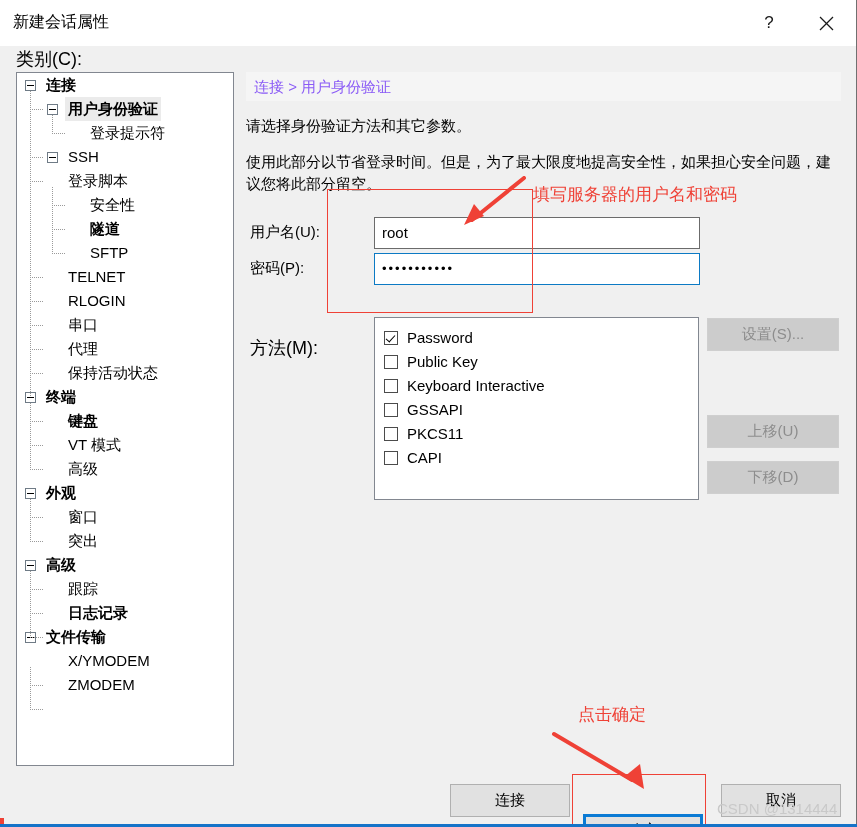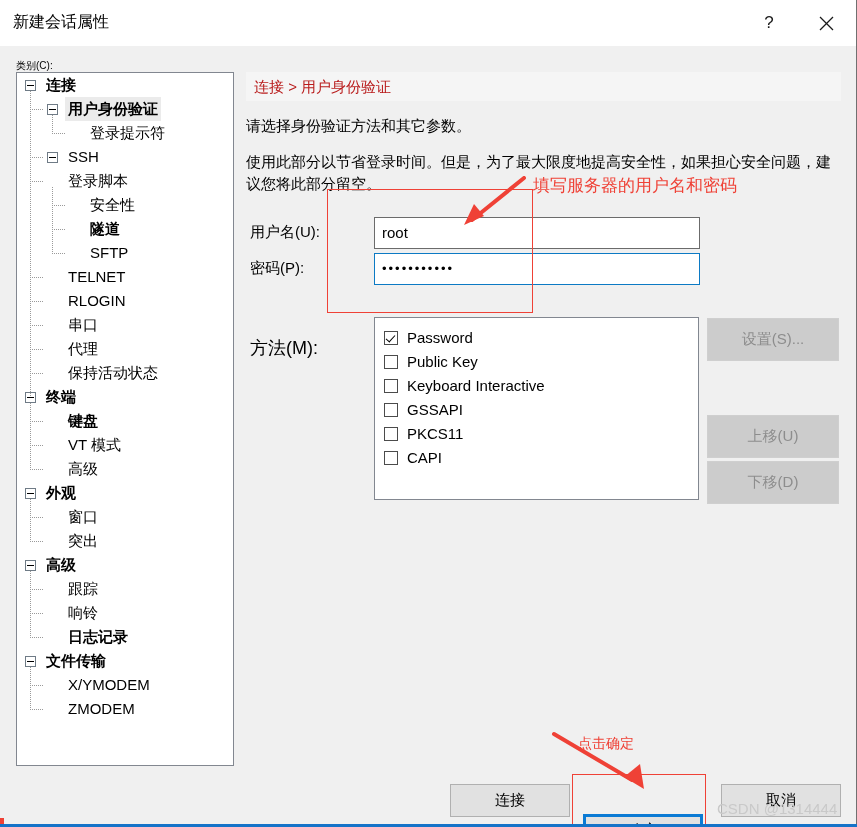--- a/index.html
+++ b/index.html
@@ -56,24 +56,23 @@
     background: transparent;
   }
   #btn-help { left: 746px; font-size: 17px; }
   #btn-close { left: 803px; }
 
   
   #category-label {
     position: absolute;
     left: 16px;
     top: 47px;
-    font-size: 10px;
-    color: #000;
-    white-space: nowrap;
-    margin-top: 12px;
+    font-size: 18px;
+    color: #000;
+    white-space: nowrap;
   }
 
   
   #tree-panel {
     position: absolute;
     left: 16px;
     top: 72px;
     width: 218px;
     height: 694px;
     background: #ffffff;
@@ -144,21 +143,21 @@
     position: absolute;
     left: 246px;
     top: 72px;
     width: 595px;
   }
   #breadcrumb {
     width: 595px;
     height: 29px;
     line-height: 29px;
     background: #f5f5f5;
-    color: #b91c1c;
+    color: #8b5cf6;
     font-size: 15px;
     padding-left: 8px;
     box-sizing: border-box;
     white-space: nowrap;
   }
   .desc {
     font-size: 15px;
     color: #000;
     margin-top: 14px;
     line-height: 22px;
@@ -216,21 +215,21 @@
     height: 124px;
     border: 1.5px solid #ef4136;
     box-sizing: border-box;
     pointer-events: none;
   }
 
   
   #annot-cred {
     position: absolute;
     left: 533px;
-    top: 174px;
+    top: 183px;
     font-size: 17px;
     color: #ef4136;
     white-space: nowrap;
   }
   #arrow-cred {
     position: absolute;
     left: 458px;
     top: 176px;
     width: 70px;
     height: 50px;
@@ -284,41 +283,41 @@
     border: solid #000;
     border-width: 0 1.6px 1.6px 0;
     transform: rotate(42deg);
   }
 
   
   .side-btn {
     position: absolute;
     left: 461px;
     width: 132px;
-    height: 43px;
+    height: 33px;
     background: #cccccc;
     border: 1px solid #cfcfcf;
     color: #8d8d8d;
     font-size: 15px;
     display: flex;
     align-items: center;
     justify-content: center;
     box-sizing: border-box;
     white-space: nowrap;
   }
   #btn-setup { top: 246px; }
   #btn-moveup { top: 343px; }
   #btn-movedown { top: 389px; }
 
   
   #annot-ok {
     position: absolute;
     left: 578px;
-    top: 735px;
-    font-size: 14px;
+    top: 703px;
+    font-size: 17px;
     color: #ef4136;
     white-space: nowrap;
   }
   #arrow-ok {
     position: absolute;
     left: 548px;
     top: 730px;
     width: 110px;
     height: 62px;
   }
@@ -421,21 +420,20 @@
         <div class="tree-row lvl1"><span class="tree-label">保持活动状态</span></div>
         <div class="tree-row lvl0 bold"><span class="expander"></span><span class="tree-label">终端</span></div>
         <div class="tree-row lvl1 bold"><span class="tree-label">键盘</span></div>
         <div class="tree-row lvl1"><span class="tree-label">VT 模式</span></div>
         <div class="tree-row lvl1"><span class="tree-label">高级</span></div>
         <div class="tree-row lvl0 bold"><span class="expander"></span><span class="tree-label">外观</span></div>
         <div class="tree-row lvl1"><span class="tree-label">窗口</span></div>
         <div class="tree-row lvl1"><span class="tree-label">突出</span></div>
         <div class="tree-row lvl0 bold"><span class="expander"></span><span class="tree-label">高级</span></div>
         <div class="tree-row lvl1"><span class="tree-label">跟踪</span></div>
-        <div class="tree-row lvl1"><span class="tree-label">响铃</span></div>
         <div class="tree-row lvl1 bold"><span class="tree-label">日志记录</span></div>
         <div class="tree-row lvl0 bold"><span class="expander"></span><span class="tree-label">文件传输</span></div>
         <div class="tree-row lvl1"><span class="tree-label">X/YMODEM</span></div>
         <div class="tree-row lvl1"><span class="tree-label">ZMODEM</span></div>
       </div>
   <div class="hline" style="left: 13px; top: 36px; width: 13px;"></div>
       <div class="hline" style="left: 35px; top: 60px; width: 13px;"></div>
       <div class="hline" style="left: 13px; top: 84px; width: 13px;"></div>
       <div class="hline" style="left: 13px; top: 108px; width: 13px;"></div>
       <div class="hline" style="left: 35px; top: 132px; width: 13px;"></div>

